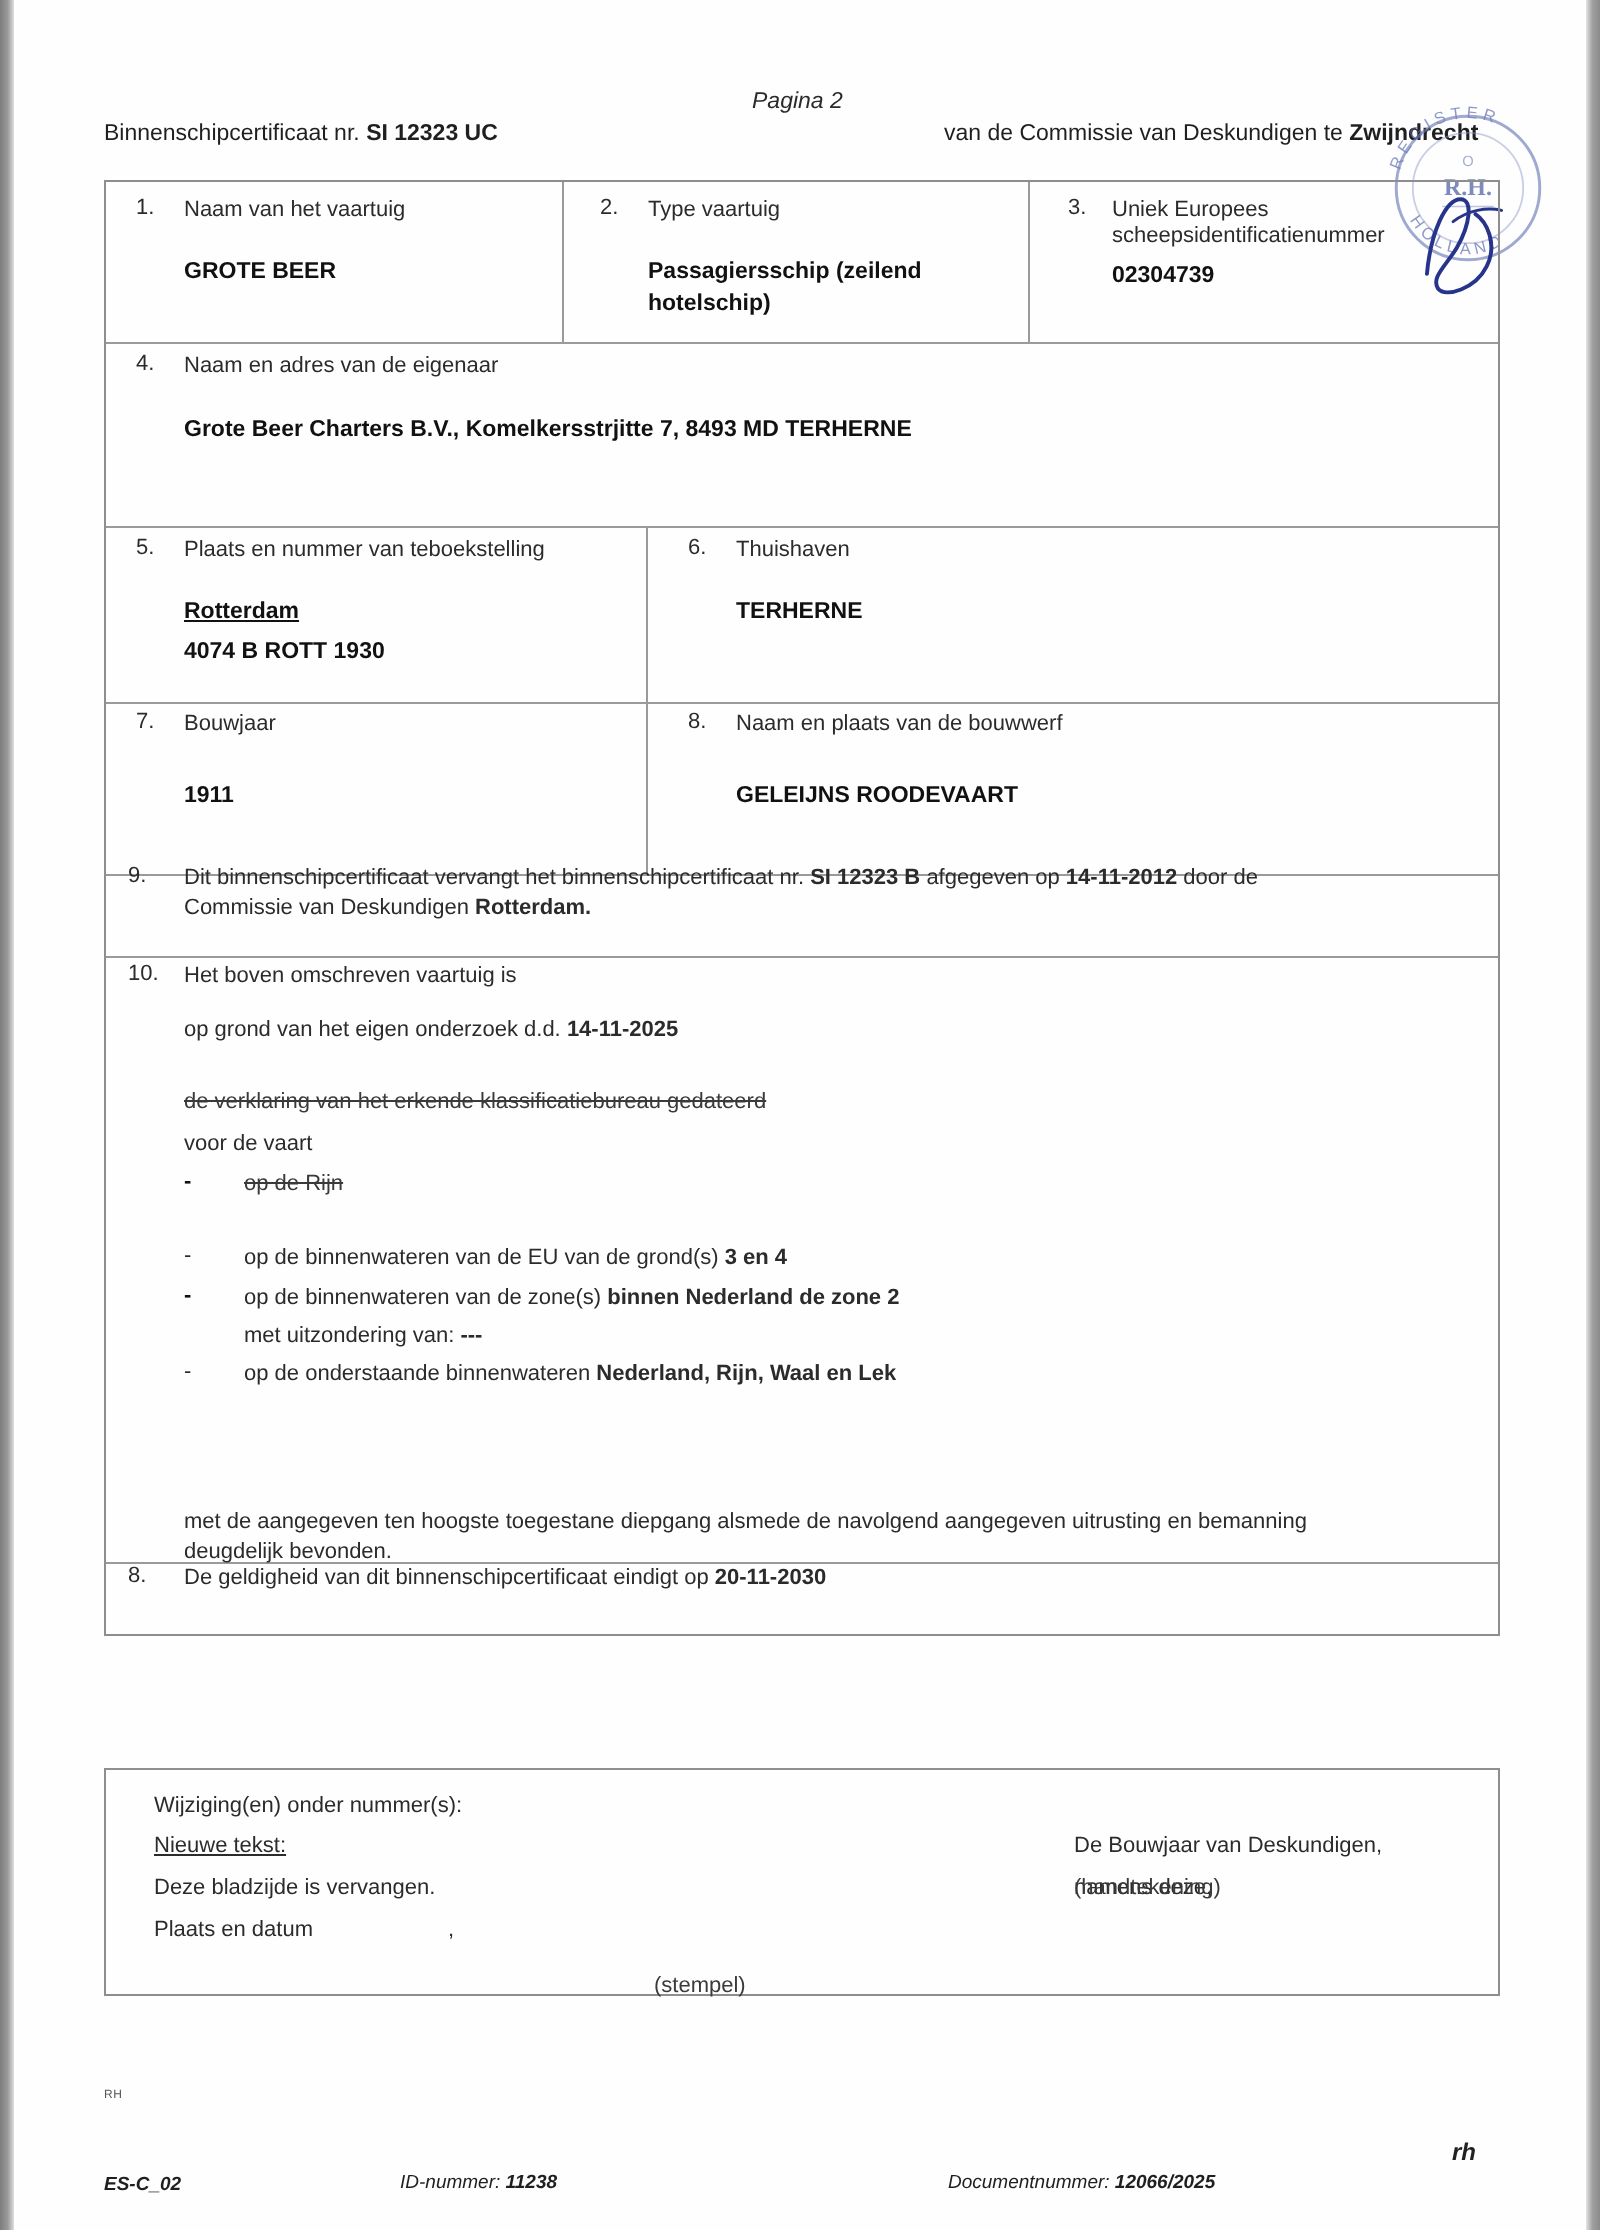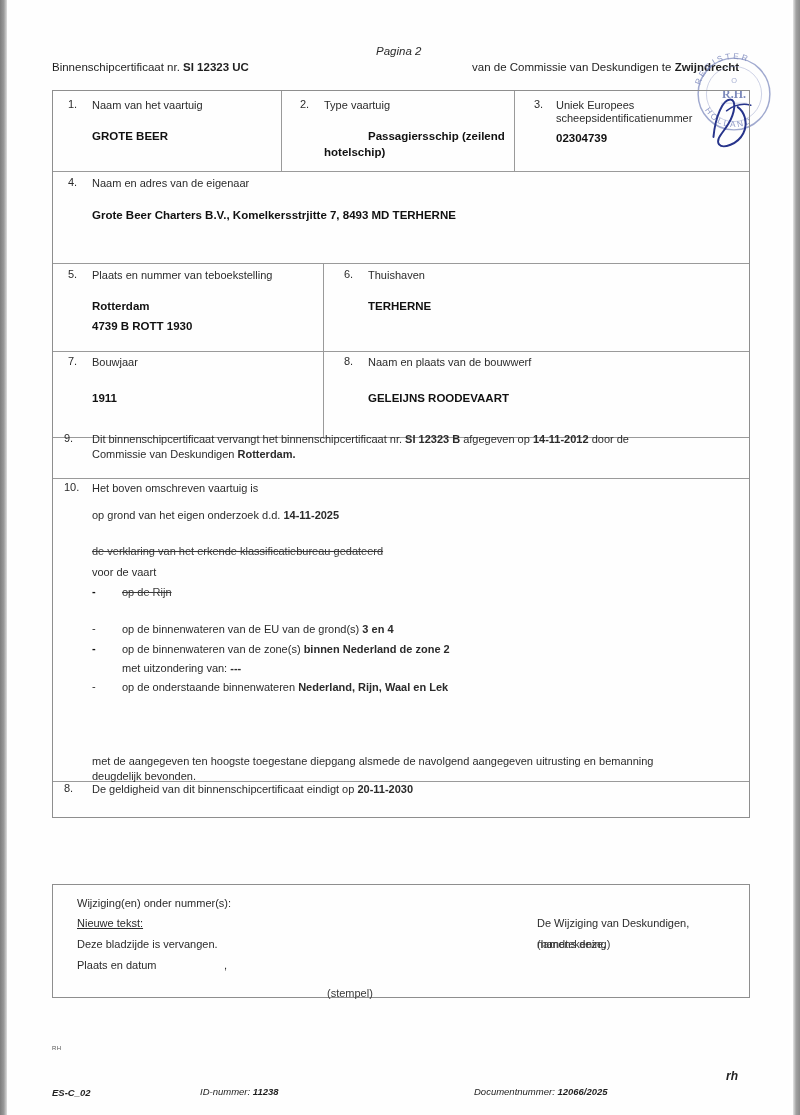--- a/index.html
+++ b/index.html
@@ -229,36 +229,36 @@
   <div class="hline" style="left:0; top:387px; width:696px;"></div>
   <div class="hline" style="left:0; top:690px; width:696px;"></div>
 </div>
 
 <div class="fno" style="left:68px; top:98px;">1.</div>
 <div class="flabel" style="left:92px; top:98px;">Naam van het vaartuig</div>
 <div class="fval" style="left:92px; top:128px;">GROTE BEER</div>
 
 <div class="fno" style="left:300px; top:98px;">2.</div>
 <div class="flabel" style="left:324px; top:98px;">Type vaartuig</div>
-<div class="fval" style="left:324px; top:128px;margin-left:44px;">Passagiersschip (zeilend</div>
+<div class="fval" style="left:324px; top:128px;">Passagiersschip (zeilend</div>
 <div class="fval" style="left:324px; top:144px;">hotelschip)</div>
 
 <div class="fno" style="left:534px; top:98px;">3.</div>
 <div class="flabel" style="left:556px; top:98px;">Uniek Europees</div>
 <div class="flabel" style="left:556px; top:111px;">scheepsidentificatienummer</div>
 <div class="fval" style="left:556px; top:130px;">02304739</div>
 
 <div class="fno" style="left:68px; top:176px;">4.</div>
 <div class="flabel" style="left:92px; top:176px;">Naam en adres van de eigenaar</div>
 <div class="fval" style="left:92px; top:207px;">Grote Beer Charters B.V., Komelkersstrjitte 7, 8493 MD TERHERNE</div>
 
 <div class="fno" style="left:68px; top:268px;">5.</div>
 <div class="flabel" style="left:92px; top:268px;">Plaats en nummer van teboekstelling</div>
-<div class="fval" style="left:92px; top:298px;">Rotterdam</div>
-<div class="fval" style="left:92px; top:318px;">4739 B ROTT 1930</div>
+<div class="fval" style="left:92px; top:298px;text-decoration:underline;">Rotterdam</div>
+<div class="fval" style="left:92px; top:318px;">4074 B ROTT 1930</div>
 
 <div class="fno" style="left:344px; top:268px;">6.</div>
 <div class="flabel" style="left:368px; top:268px;">Thuishaven</div>
 <div class="fval" style="left:368px; top:298px;">TERHERNE</div>
 
 <div class="fno" style="left:68px; top:355px;">7.</div>
 <div class="flabel" style="left:92px; top:355px;">Bouwjaar</div>
 <div class="fval" style="left:92px; top:390px;">1911</div>
 
 <div class="fno" style="left:344px; top:355px;">8.</div>
@@ -323,21 +323,21 @@
   <span>De geldigheid van dit binnenschipcertificaat eindigt op</span>
   <span class="b">20-11-2030</span>
 </div>
 
 <div class="fbox"></div>
 <div class="fline" style="left:77px; top:897px;">Wijziging(en) onder nummer(s):</div>
 <div class="fline" style="left:77px; top:917px;text-decoration:underline;">Nieuwe tekst:</div>
 <div class="fline" style="left:77px; top:938px;">Deze bladzijde is vervangen.</div>
 <div class="fline" style="left:77px; top:959px;">Plaats en datum</div>
 <div class="fline" style="left:224px; top:959px;">,</div>
-<div class="fline" style="left:537px; top:917px;">De Wijziging van Deskundigen,</div>
+<div class="fline" style="left:537px; top:917px;">De Bouwjaar van Deskundigen,</div>
 <div class="fline" style="left:537px; top:938px;">namens deze,</div>
 <div class="ital" style="left:327px; top:987px;">(stempel)</div>
 <div class="ital" style="left:537px; top:938px;">(handtekening)</div>
 
 <div class="rh-small">RH</div>
 <div class="rh-script">rh</div>
 
 <div class="fnote" style="left:52px; top:1087px;"><b>ES-C_02</b></div>
 <div class="fnote" style="left:200px; top:1086px;">
   <span>ID-nummer:</span>

